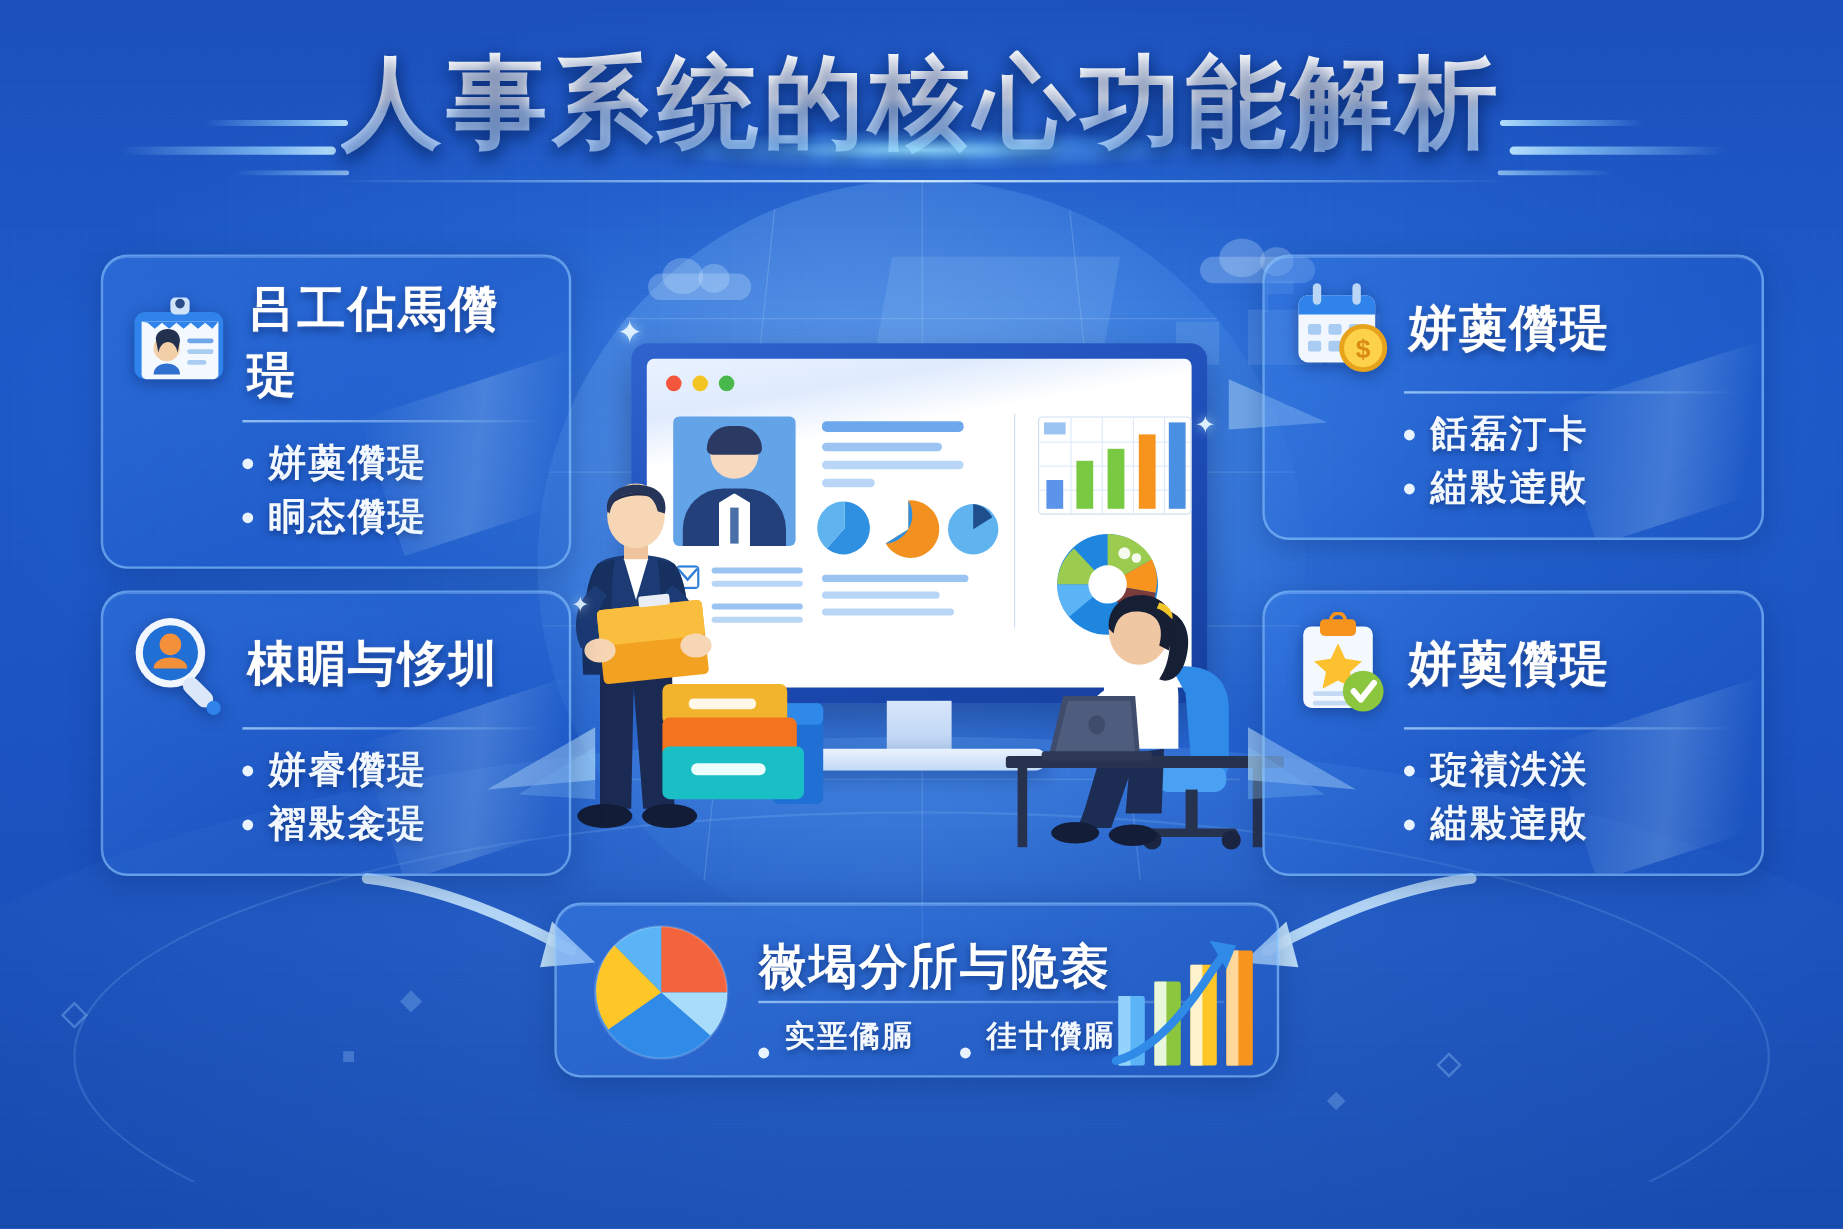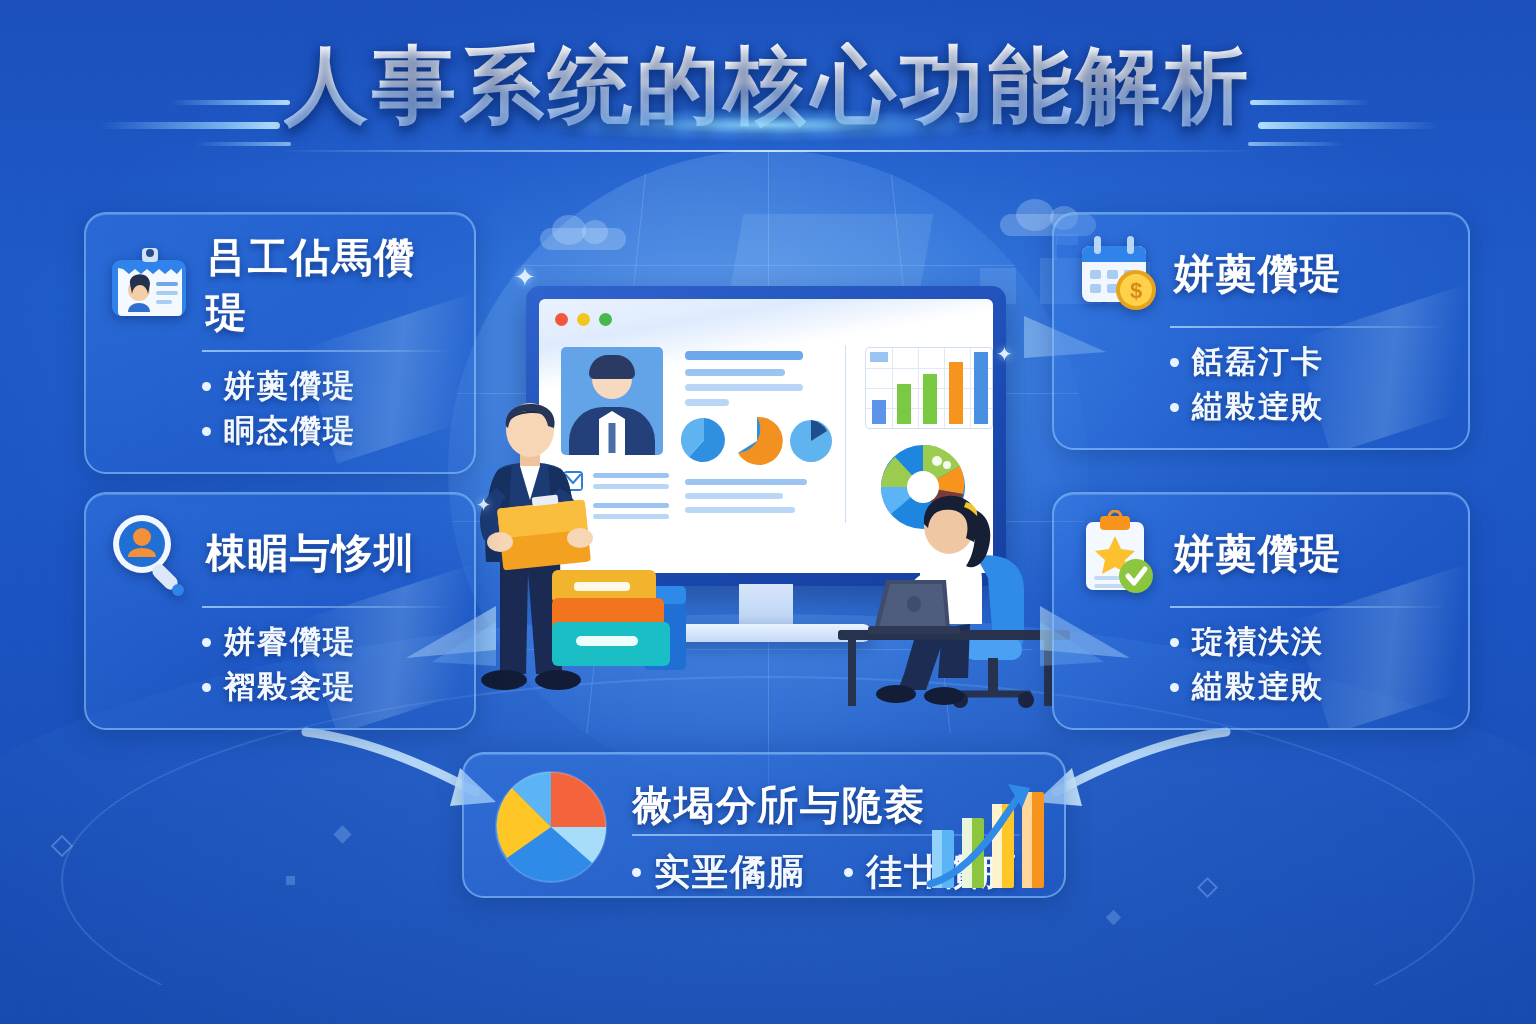--- a/index.html
+++ b/index.html
@@ -130,21 +130,21 @@
     font-size:40px; font-weight:700; letter-spacing:2px; color:#fff;
     text-shadow:0 3px 7px rgba(6,32,92,.6);
   }
   #card-bottom .bt-rule {
     position:absolute; left:168px; top:80px; width:388px; height:2px;
     background:linear-gradient(90deg, rgba(180,220,255,.7) 0%, rgba(170,215,255,.2) 100%);
   }
   #card-bottom .bt-bullets {
     position:absolute; left:168px; top:92px; display:flex; gap:38px;
   }
-  #card-bottom .bullet { font-size:36px; }
+  #card-bottom .bullet { font-size:25px;align-items:flex-end; }
 
   
   .svgicon { width:100%; height:100%; display:block; filter:drop-shadow(0 3px 6px rgba(5,30,90,.45)); }
 
   
   #scene { position:absolute; left:440px; top:286px; width:660px; height:450px; }
 
   #monitor { position:absolute; left:86px; top:0; width:480px; height:300px; }
   #mon-frame {
     position:absolute; inset:0; border-radius:14px;

